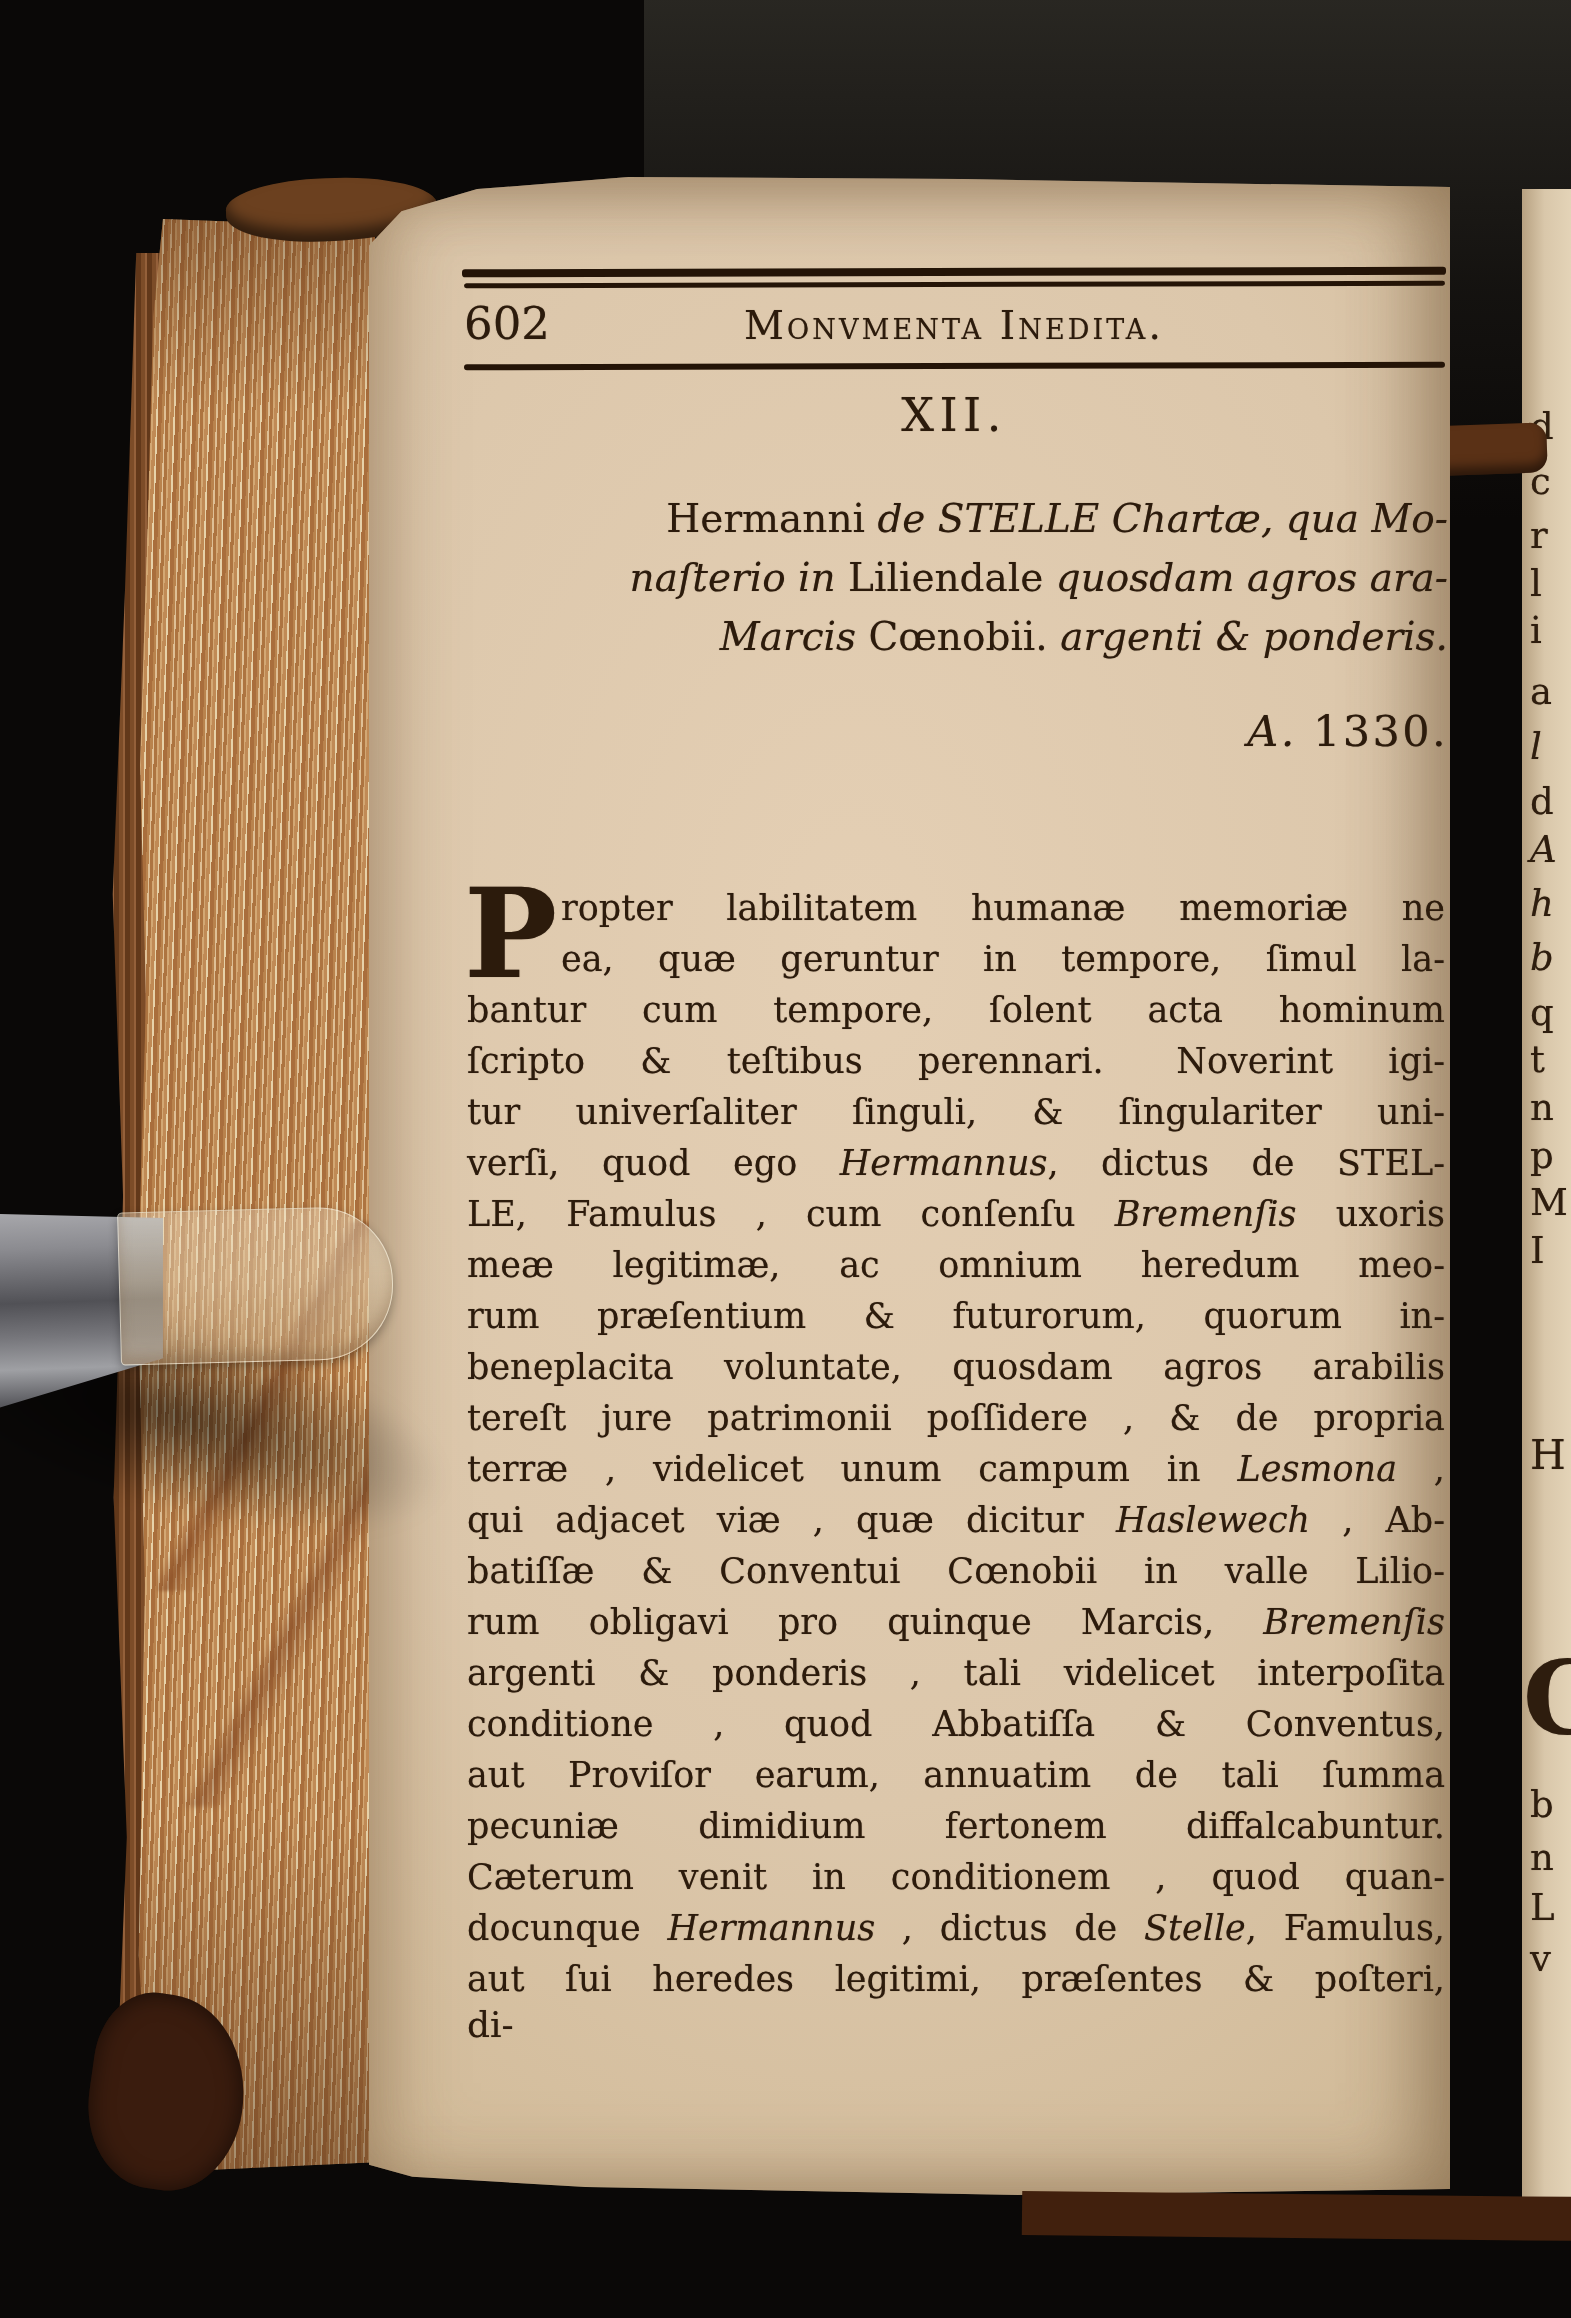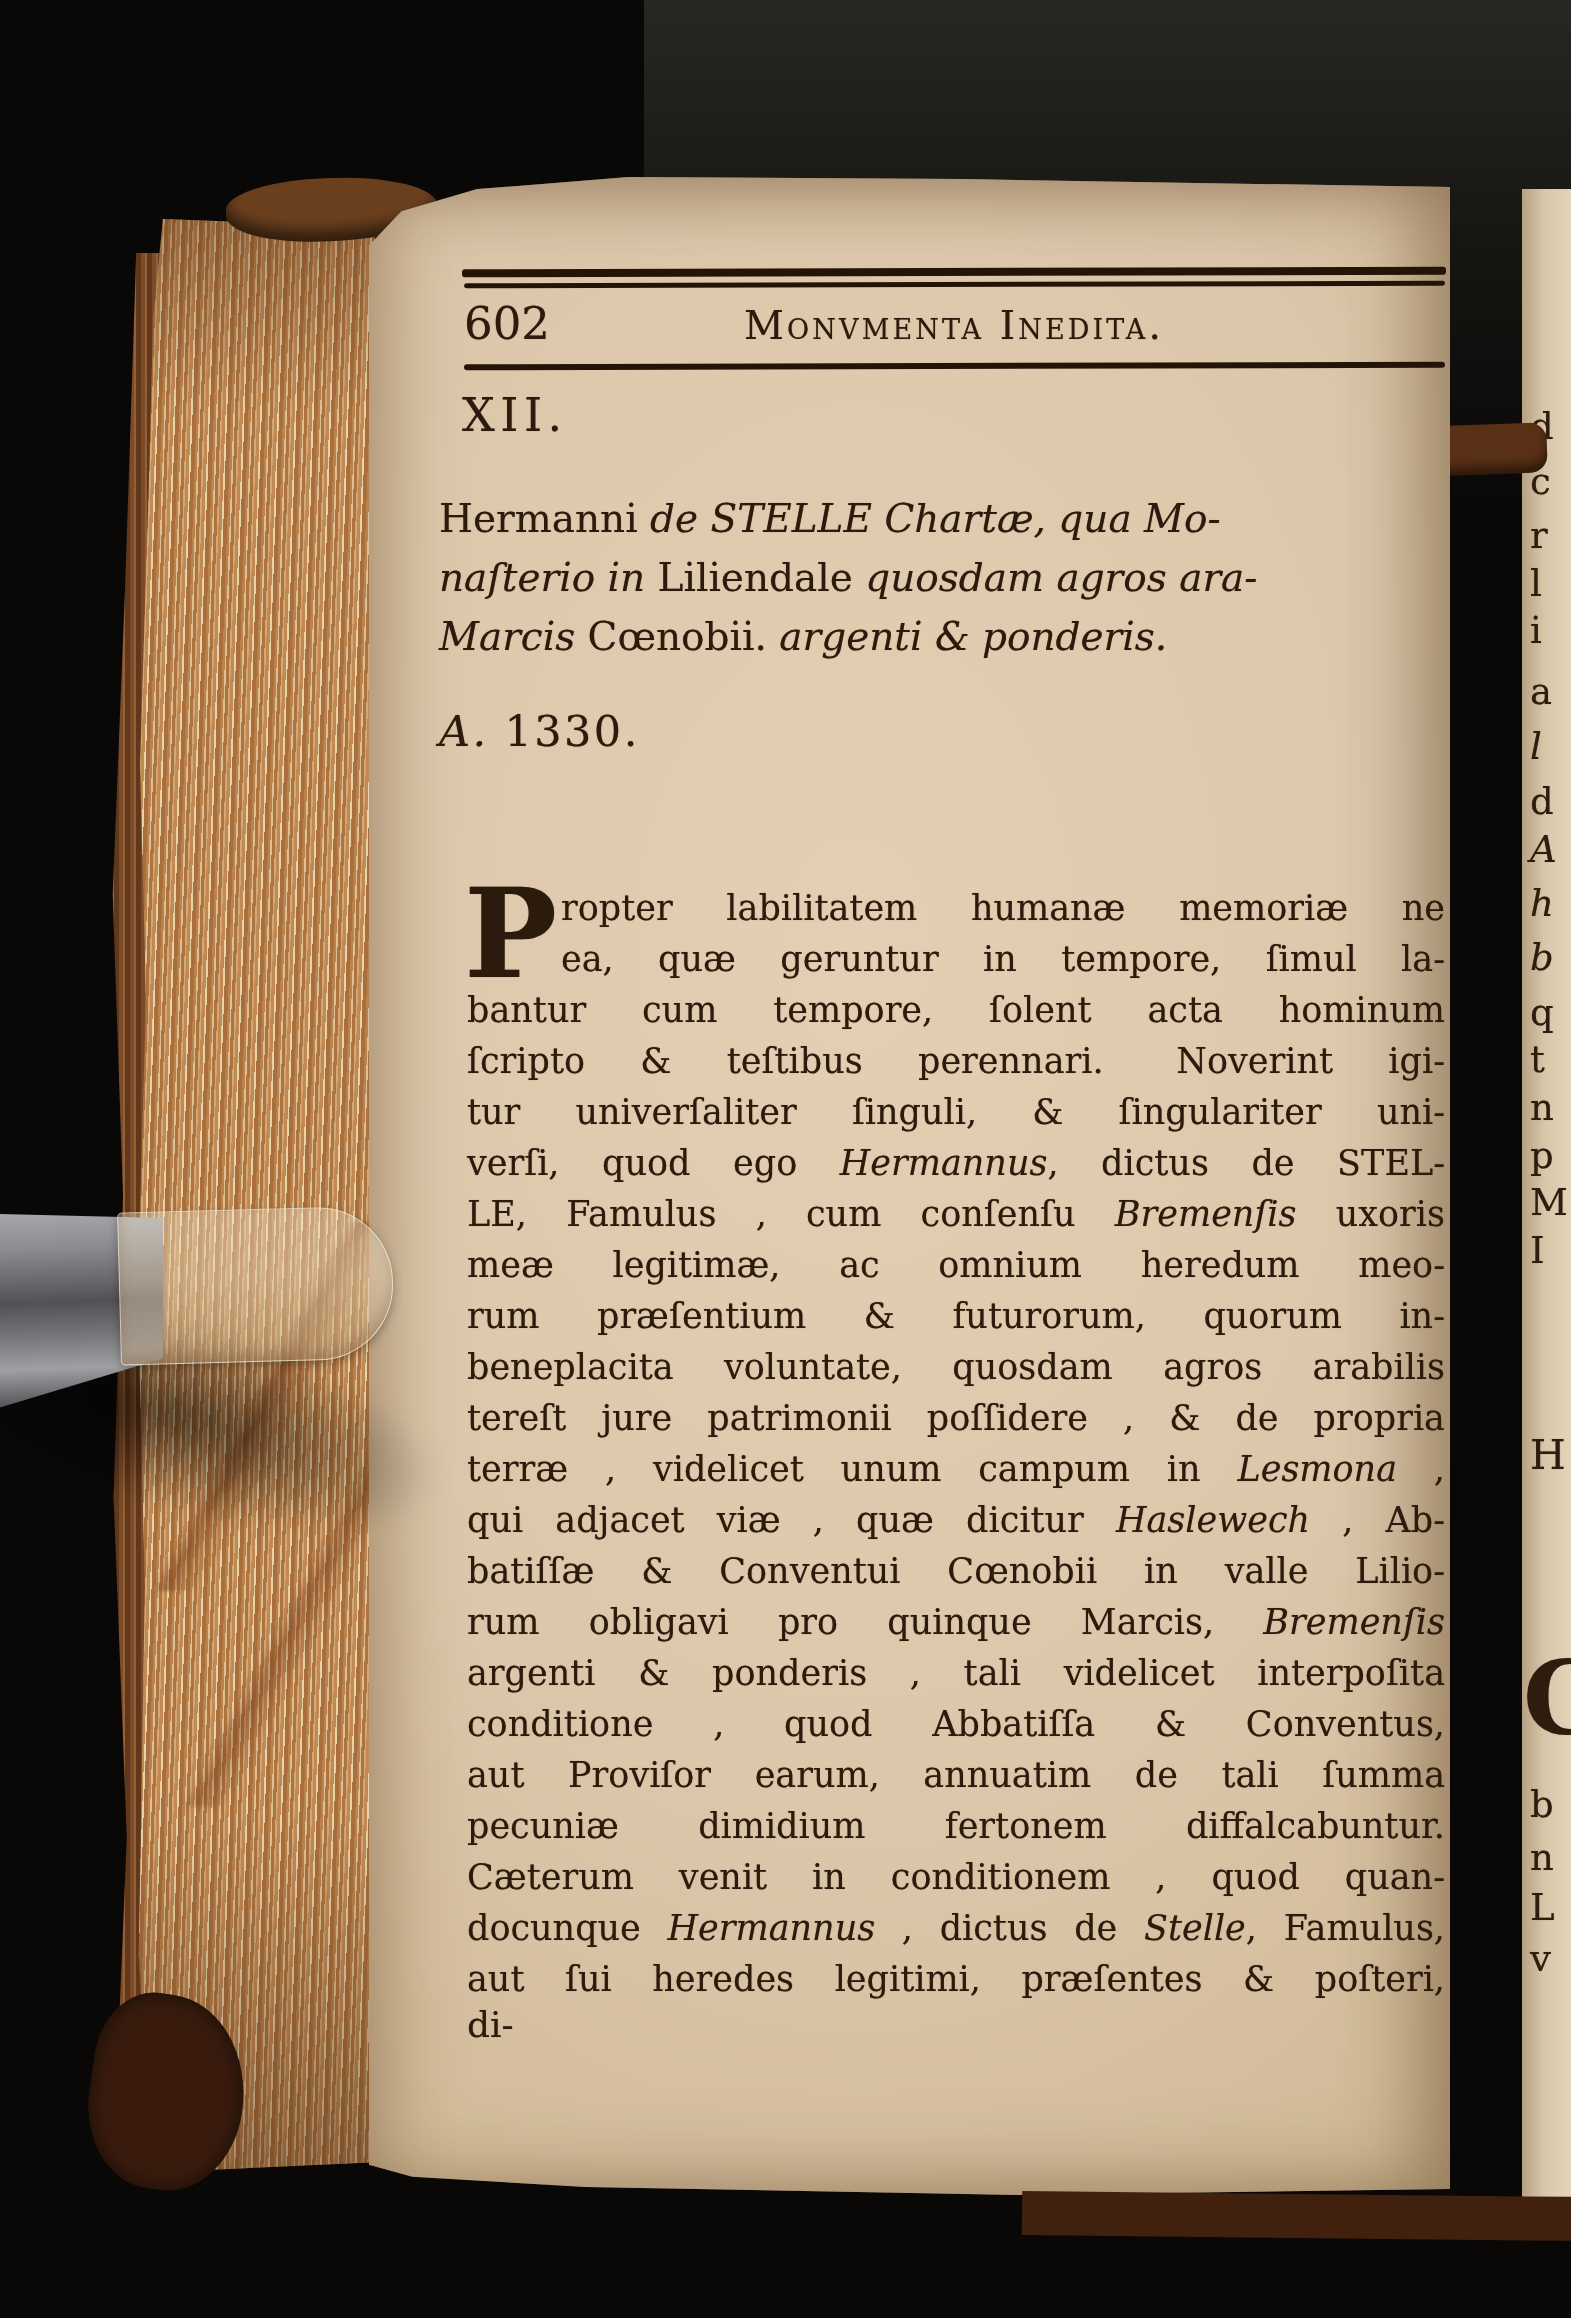--- a/index.html
+++ b/index.html
@@ -58,22 +58,22 @@
     box-shadow:inset 0 -7.9px 12.6px rgba(120,90,60,.35),0 3.9px 9.4px rgba(0,0,0,.3);}
   
   .ink{color:#2c1b0c;text-shadow:0 0 0.8px rgba(44,27,12,.55);}
   .rule{background:#241407;border-radius:3.1px;transform:rotate(-.15deg);}
   #rule-top-a{left:462px;top:268px;width:984px;height:7.9px;}
   #rule-top-b{left:464px;top:282px;width:981px;height:4.7px;}
   #rule-mid{left:464px;top:363px;width:981px;height:5.5px;}
   #pagenum{left:464px;top:297px;font-size:45px;}
   #running-title{left:462px;top:303px;width:984px;text-align:center;font-variant:small-caps;
     font-size:39px;letter-spacing:3.1px;}
-  #section-number{left:462px;top:388px;width:984px;font-size:46px;letter-spacing:5.5px;}
-  #title-block{left:439px;top:489px;width:1009px;font-size:39px;line-height:59px;font-style:italic;text-align:left;}
+  #section-number{left:462px;top:388px;width:984px;text-align:center;font-size:46px;letter-spacing:5.5px;}
+  #title-block{left:439px;top:489px;width:1009px;font-size:39px;line-height:59px;font-style:italic;text-align:right;}
   #title-block .year{font-size:43px;letter-spacing:2.4px;margin-top:36px;}
   .rm{font-style:normal;}
   .it{font-style:italic;}
   #body-block{left:467px;top:883px;width:978px;font-size:35px;line-height:51px;}
   .bl{text-align:justify;text-align-last:justify;}
   .bl.ind{padding-left:94px;}
   #drop-cap{left:464px;top:871px;font-size:124px;line-height:126px;font-weight:bold;}
   #catchword{left:467px;top:2004px;width:978px;text-align:left;padding-right:42px;font-size:36px;}
 </style>
 </head>

